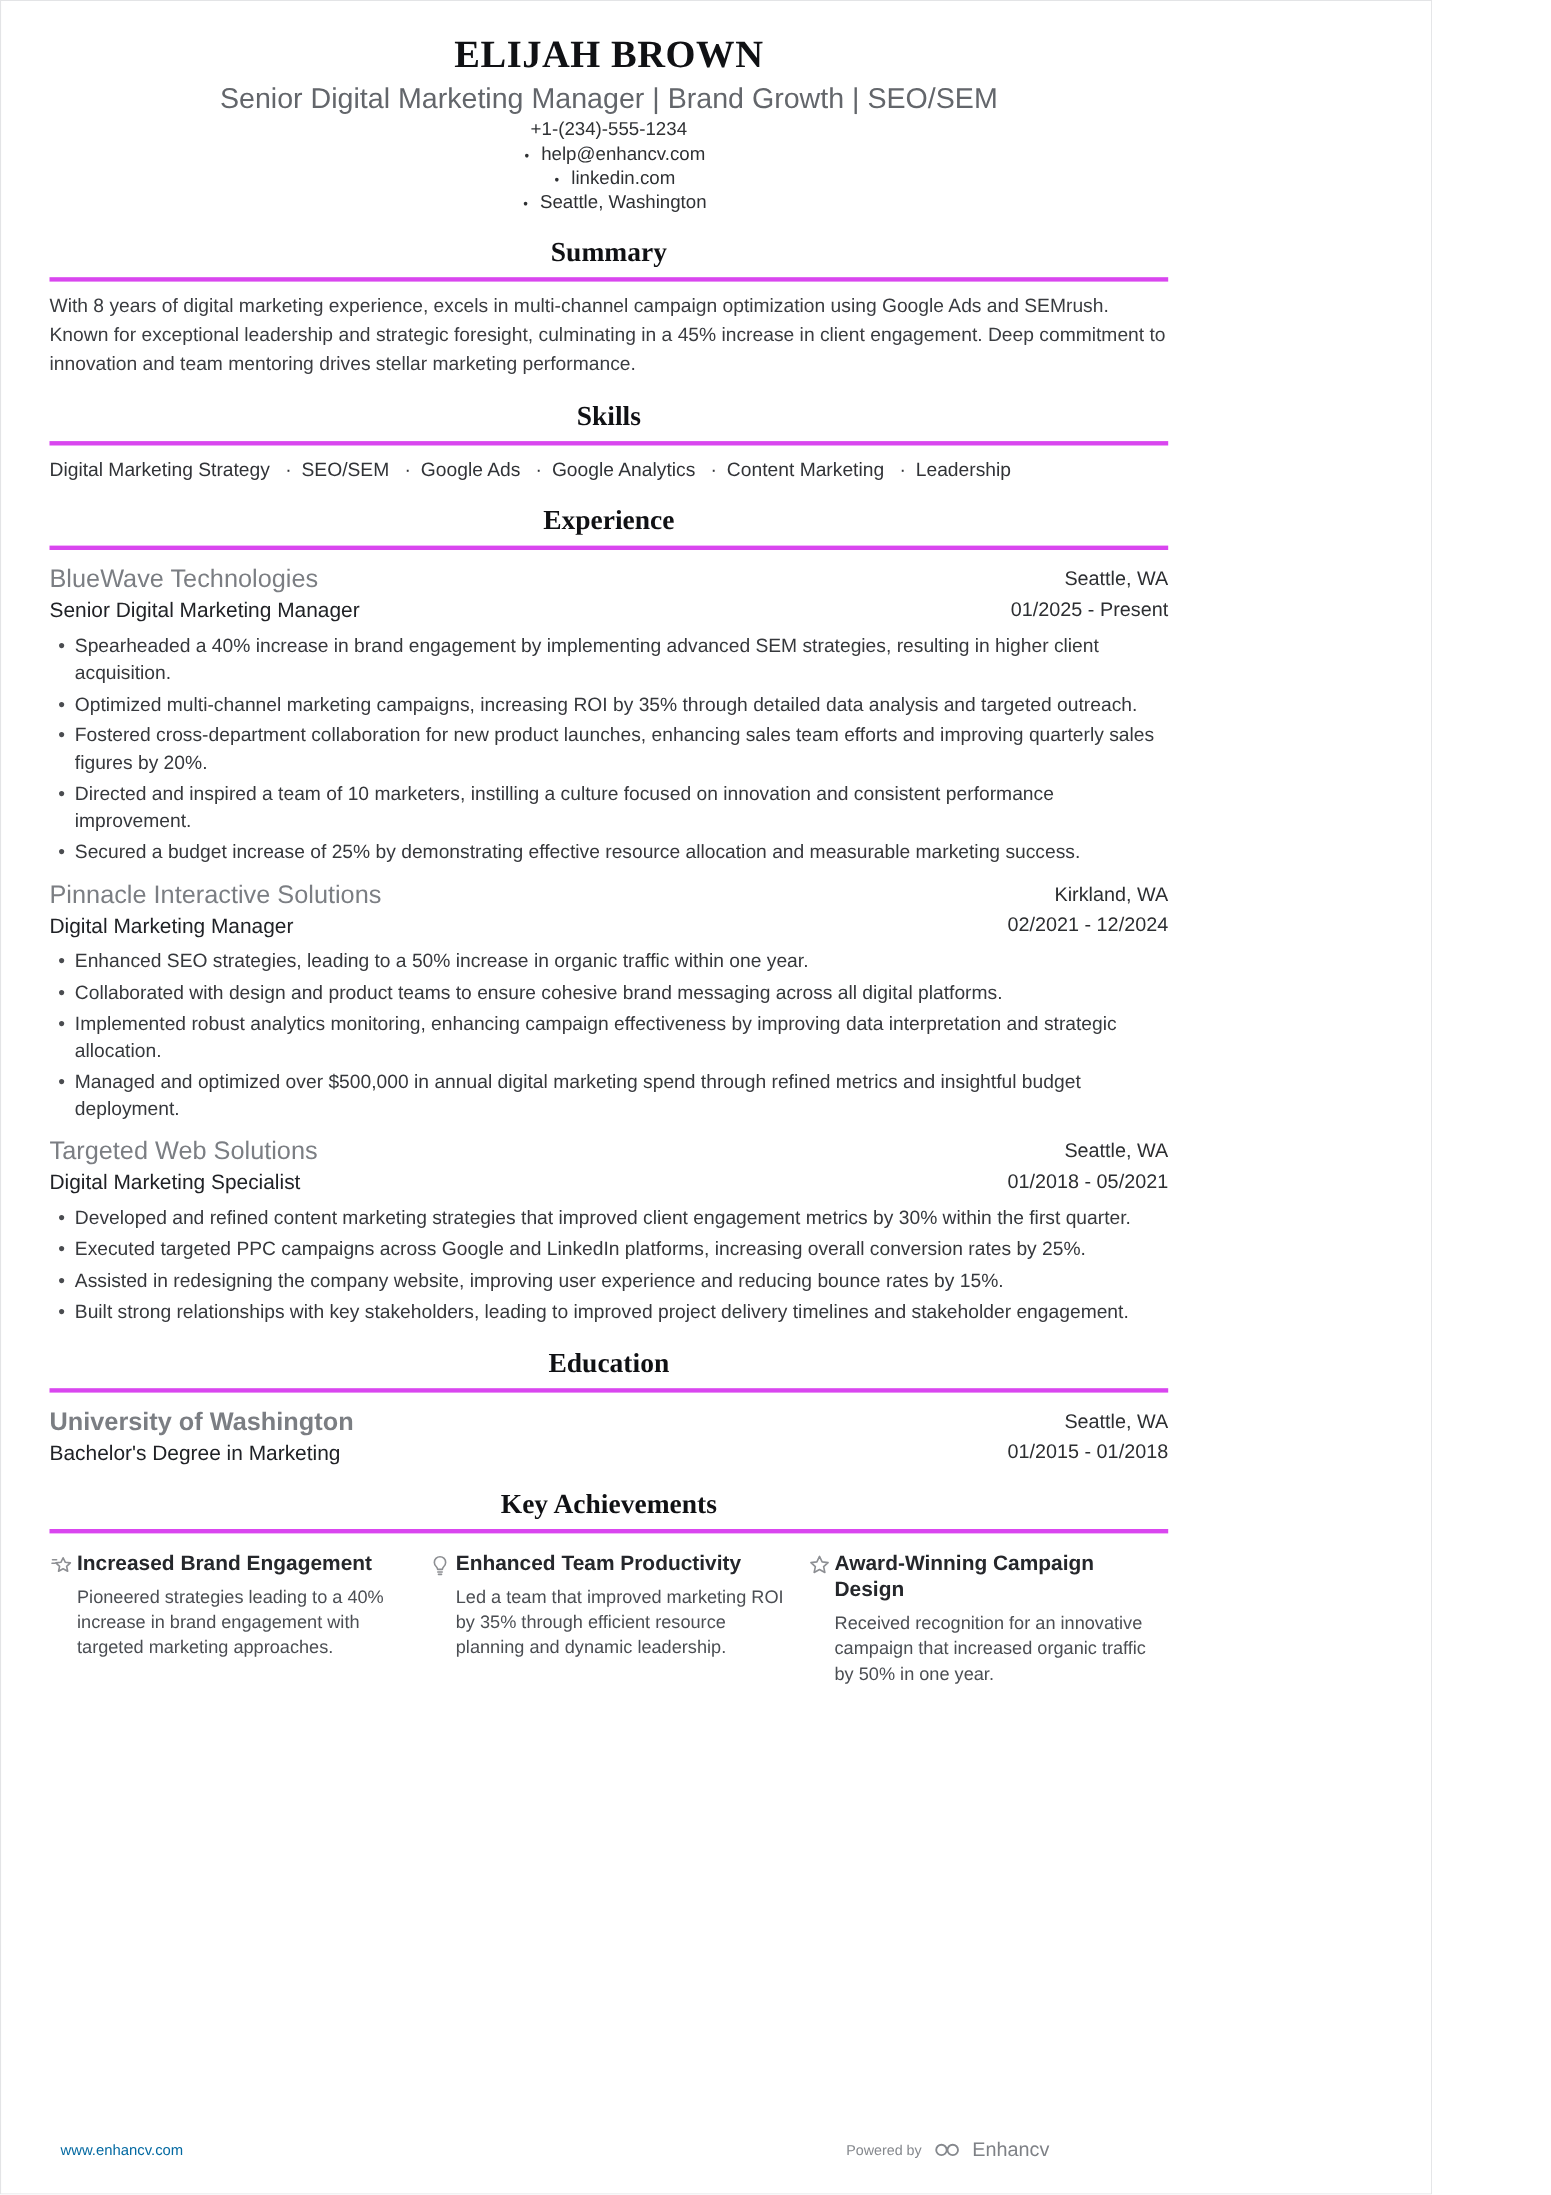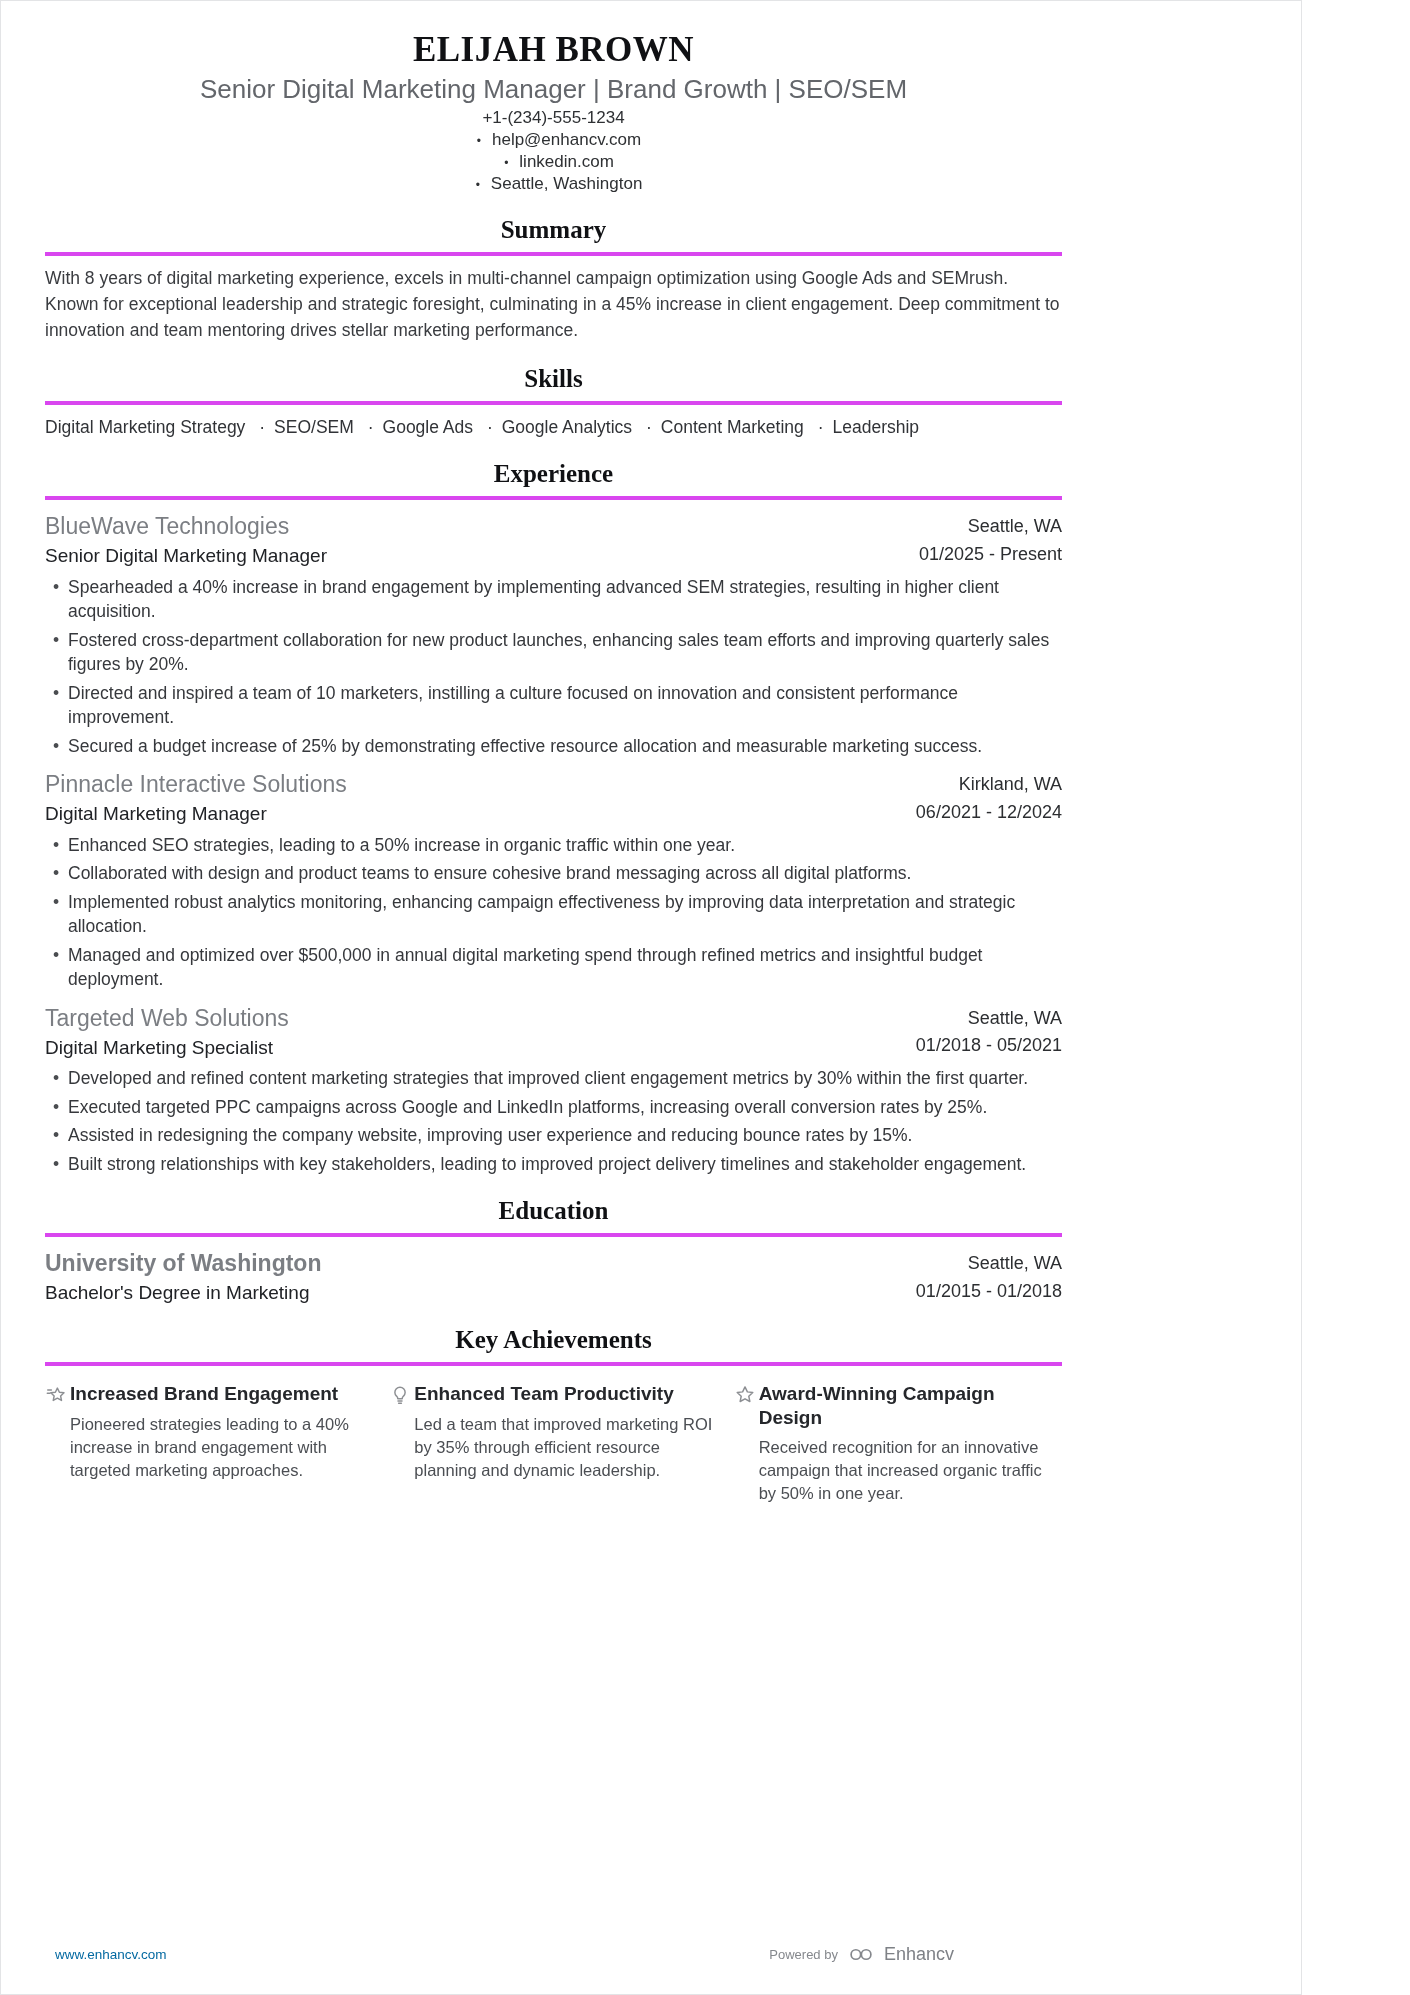--- a/index.html
+++ b/index.html
@@ -125,34 +125,35 @@
         <div class="split-row">
           <h3 class="company">BlueWave Technologies</h3>
           <div class="meta-right">Seattle, WA</div>
         </div>
         <div class="split-row">
           <div class="role">Senior Digital Marketing Manager</div>
           <div class="meta-right">01/2025 - Present</div>
         </div>
         <ul class="bullets">
           <li>Spearheaded a 40% increase in brand engagement by implementing advanced SEM strategies, resulting in higher client acquisition.</li>
+          <li>Optimized multi-channel marketing campaigns, increasing ROI by 35% through detailed data analysis and targeted outreach.</li>
           <li>Fostered cross-department collaboration for new product launches, enhancing sales team efforts and improving quarterly sales figures by 20%.</li>
           <li>Directed and inspired a team of 10 marketers, instilling a culture focused on innovation and consistent performance improvement.</li>
           <li>Secured a budget increase of 25% by demonstrating effective resource allocation and measurable marketing success.</li>
         </ul>
       </article>
 
       <article class="job">
         <div class="split-row">
           <h3 class="company">Pinnacle Interactive Solutions</h3>
           <div class="meta-right">Kirkland, WA</div>
         </div>
         <div class="split-row">
           <div class="role">Digital Marketing Manager</div>
-          <div class="meta-right">06/2021 - 12/2024</div>
+          <div class="meta-right">02/2021 - 12/2024</div>
         </div>
         <ul class="bullets">
           <li>Enhanced SEO strategies, leading to a 50% increase in organic traffic within one year.</li>
           <li>Collaborated with design and product teams to ensure cohesive brand messaging across all digital platforms.</li>
           <li>Implemented robust analytics monitoring, enhancing campaign effectiveness by improving data interpretation and strategic allocation.</li>
           <li>Managed and optimized over $500,000 in annual digital marketing spend through refined metrics and insightful budget deployment.</li>
         </ul>
       </article>
 
       <article class="job">

